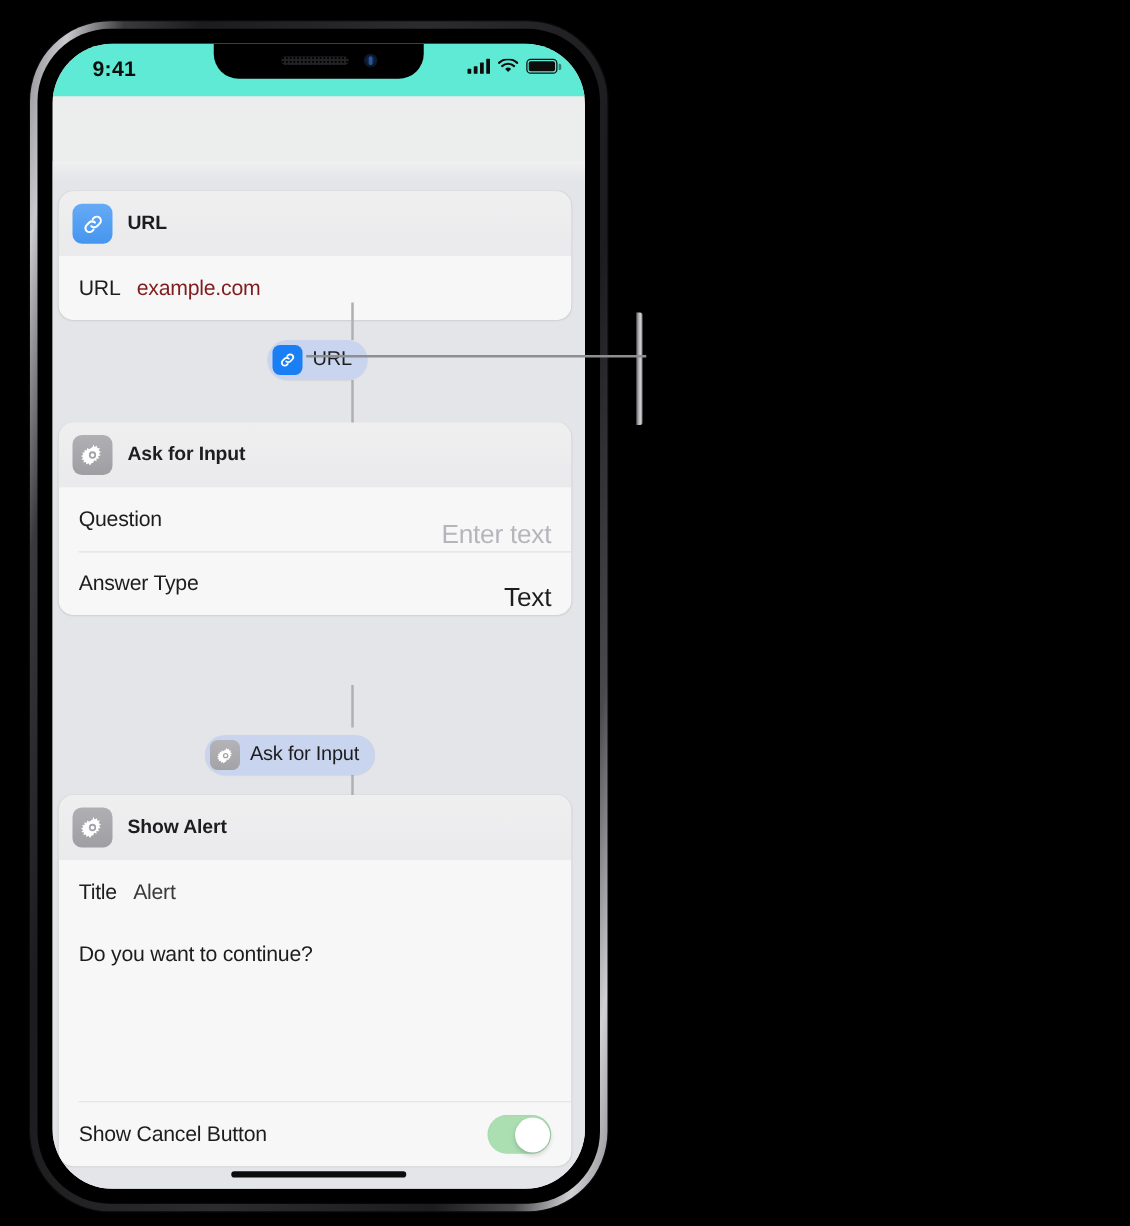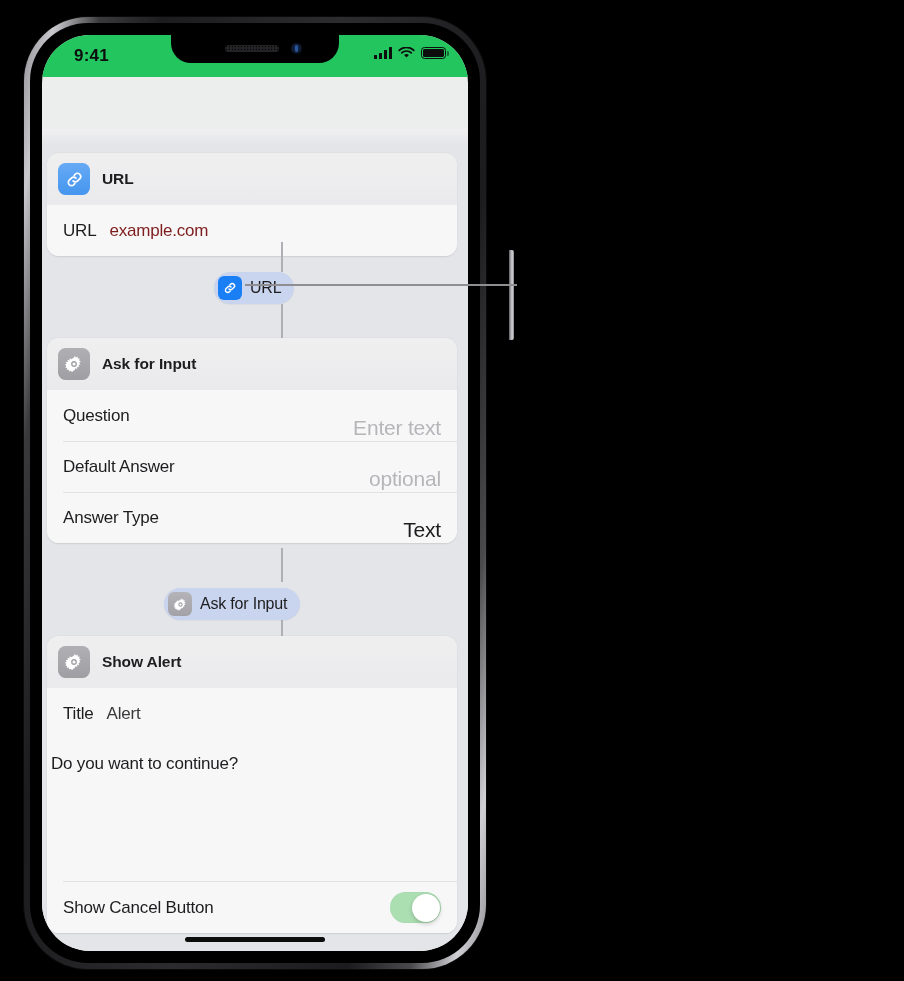--- a/index.html
+++ b/index.html
@@ -41,21 +41,21 @@
              background:#232326;
              background-image:radial-gradient(#000 35%, transparent 36%);
              background-size:3px 3px; }
   #camera { position:absolute; left:120px; top:8px; width:11px; height:11px; border-radius:50%;
             background:radial-gradient(circle at 50% 45%, #15305e 0%, #0d1b33 45%, #050608 100%); }
   #camera::after{ content:""; position:absolute; left:4px; top:2px; width:3px; height:7px;
             border-radius:2px; background:#2f5ea8; opacity:.85; }
 
   
   #status-bar { position:absolute; top:0; left:0; width:426px; height:42px; z-index:30;
-                background:#22c55e; }
+                background:#5eead4; }
   #status-time { position:absolute; left:32px; top:11px; font-size:17px; font-weight:600;
                  color:#0d0d0d; letter-spacing:.2px; }
   #status-icons { position:absolute; right:22px; top:12px; display:flex; align-items:center; gap:6px; }
   .bars { display:flex; align-items:flex-end; gap:2px; height:12px; }
   .bars i { display:block; width:3px; background:#0d0d0d; border-radius:.5px; }
   .bars i:nth-child(1){ height:4px; } .bars i:nth-child(2){ height:6.5px; }
   .bars i:nth-child(3){ height:9px; } .bars i:nth-child(4){ height:12px; }
   .battery { width:25px; height:12px; border:1.6px solid #0d0d0d; border-radius:3.5px;
              position:relative; padding:1.4px; }
   .battery::after{ content:""; position:absolute; right:-4px; top:3.4px; width:2px; height:5px;
@@ -90,21 +90,21 @@
 
   .row { position:relative; display:flex; align-items:center; height:51px;
          padding:0 16px; background:#f7f7f8; }
   .row + .row::before { content:""; position:absolute; left:16px; right:0; top:0; height:1px;
                         background:#e2e2e4; }
   .row .label { font-size:17px; color:#1d1d1f; letter-spacing:-.2px; }
   .row .value { margin-left:auto; font-size:21px; color:#1d1d1f; letter-spacing:-.2px;margin-top:24px; }
   .row .value.ph { color:#b6b6ba; }
   .row .inline-value { font-size:17px; color:#3a3a3c; margin-left:13px; letter-spacing:-.2px; }
 
-  .textbody { background:#f7f7f8; padding:15px 16px 0 4px; height:143px; position:relative; }
+  .textbody { background:#f7f7f8; padding:15px 16px 0 16px; height:143px; position:relative; }
   .textbody .t { font-size:17px; color:#1d1d1f; letter-spacing:-.2px; }
   .textbody::after { content:""; position:absolute; left:16px; right:0; bottom:0; height:1px;
                      background:#e2e2e4; }
 
   
   .switch { margin-left:auto; width:51px; height:31px; border-radius:16px;
             background:#abdfb2; position:relative; cursor:pointer;
             box-shadow:inset 0 0 0 .5px rgba(0,0,0,.04); }
   .switch .knob { position:absolute; right:1.5px; top:1.5px; width:28px; height:28px;
             border-radius:50%; background:#fff;
@@ -210,24 +210,20 @@
                   <path d="M12 4.2 13 2l1 2.3 2.3-1.2.3 2.5 2.5-.3-1.2 2.3L20.2 9l-2.1 1.4 1.7 1.9-2.4.8.9 2.4-2.5-.1.1 2.5-2.3-.9-.9 2.4L11 20l-1.4 2-1.4-2-2 1.1-.5-2.4-2.4.5.5-2.4-2.4-.5 1.6-1.9-2-1.5 2.2-1.1-1.1-2.2 2.4.1L4.3 7l2.3.7.2-2.5 2.1 1.2z"></path>
                   <circle cx="12" cy="12" r="3.5" fill="#a2a2a7"></circle>
                   <circle cx="12" cy="12" r="1.8" fill="#ffffff"></circle>
                 </svg>
               </span>
               <span class="title">Ask for Input</span>
             </div>
             <div class="row">
               <span class="label">Question</span>
               <span class="value ph">Enter text</span>
-            </div>
-            <div class="row">
-              <span class="label">Default Answer</span>
-              <span class="value ph">optional</span>
             </div>
             <div class="row">
               <span class="label">Answer Type</span>
               <span class="value">Text</span>
             </div>
           </div>
 
           <div class="conn" style="left:239px; top:419px; height:34px;"></div>
 
           <div class="pill" style="left:122px; top:459px;">

